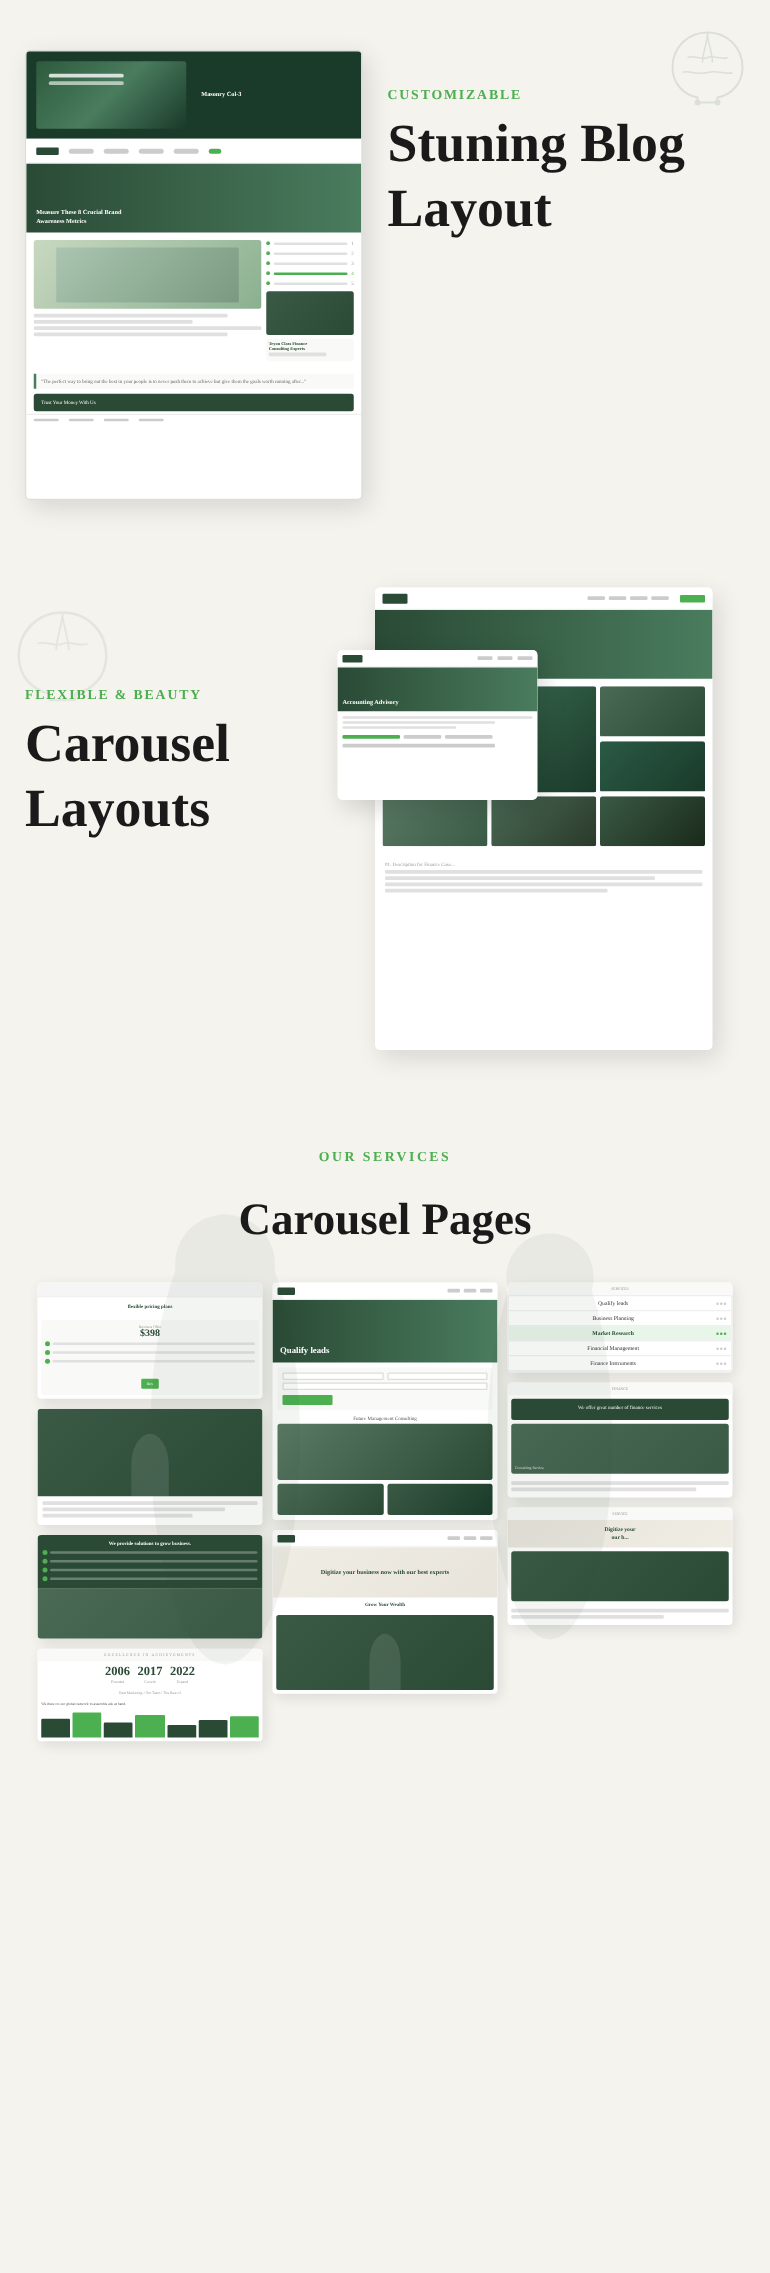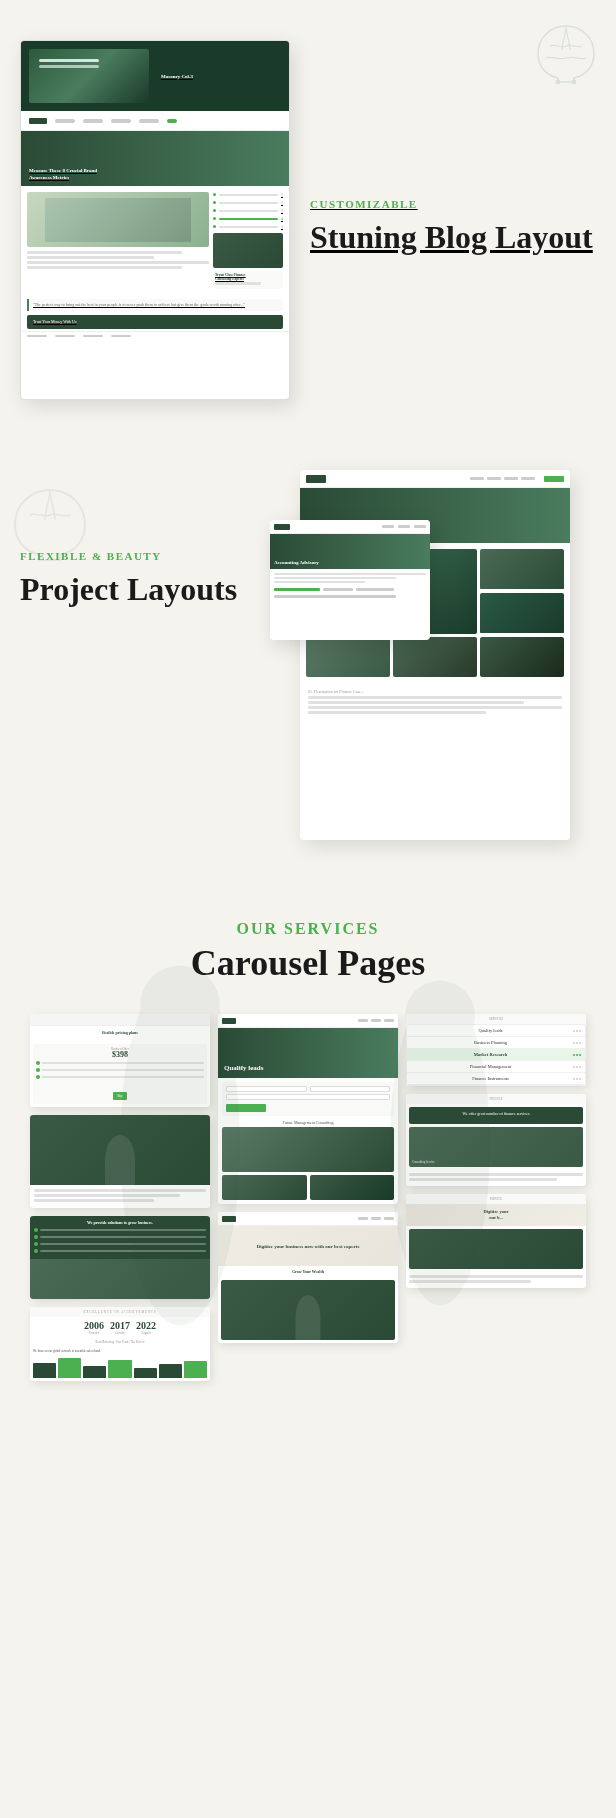--- a/index.html
+++ b/index.html
@@ -7,25 +7,24 @@
       width: 616px;
       min-height: 1818px;
       background-color: #f5f3ee;
       font-family: 'Georgia', serif;
       overflow-x: hidden;
     }
 
     
     .section-blog {
       display: flex;
-      align-items: center;
+      align-items: flex-start;
       padding: 40px 20px 40px 20px;
       gap: 20px;
       position: relative;
-      text-decoration: underline;
     }
 
     .blog-screenshot-wrapper {
       width: 270px;
       flex-shrink: 0;
       position: relative;
     }
 
     .blog-screenshot {
       width: 270px;
@@ -180,21 +179,21 @@
       font-size: 11px;
       font-weight: 700;
       color: #4caf50;
       letter-spacing: 1.5px;
       text-transform: uppercase;
       margin-bottom: 8px;
     }
 
     .section-title {
       font-family: 'Georgia', serif;
-      font-size: 32px;
+      font-size: 43px;
       font-weight: 700;
       color: #1a1a1a;
       line-height: 1.2;
       margin-bottom: 16px;
     }
 
     .section-desc {
       font-size: 13px;
       color: #666;
       line-height: 1.7;
@@ -390,26 +389,26 @@
       font-weight: 900;
       color: transparent;
       -webkit-text-stroke: 3px #2a4a35;
       line-height: 1;
       letter-spacing: -10px;
       margin-bottom: 10px;
       font-family: 'Arial Black', sans-serif;
     }
 
     .services-label {
-      font-size: 16px;
+      font-size: 11px;
       font-weight: 700;
       color: #4caf50;
       letter-spacing: 2px;
       text-transform: uppercase;
-      margin-bottom: 4px;
+      margin-bottom: 22px;
     }
 
     .services-title {
       font-size: 36px;
       font-weight: 700;
       color: #1a1a1a;
       margin-bottom: 30px;
     }
 
     
@@ -827,21 +826,21 @@
 <div class="section-project">
 
   <svg class="deco-brain-left" viewBox="0 0 100 100" fill="none">
     <path d="M50 20 C30 20 15 35 15 55 C15 70 25 82 40 85 L40 90 L60 90 L60 85 C75 82 85 70 85 55 C85 35 70 20 50 20Z" stroke="#4a7c5e" stroke-width="2" fill="none"></path>
     <path d="M50 20 C50 30 45 40 45 50 M50 20 C50 30 55 40 55 50" stroke="#4a7c5e" stroke-width="1.5" fill="none"></path>
     <path d="M30 45 C35 42 45 48 50 45 C55 42 65 48 70 45" stroke="#4a7c5e" stroke-width="1.5" fill="none"></path>
   </svg>
 
   <div class="project-info">
     <div class="label-tag">FLEXIBLE &amp; BEAUTY</div>
-    <div class="section-title">Project Layouts</div>
+    <div class="section-title">Carousel Layouts</div>
   </div>
 
   <div class="project-screenshots">
 
     <div class="project-screen-overlay">
       <div class="ov-nav">
         <div class="ov-logo"></div>
         <div style="display:flex;gap:4px;margin-left:auto;">
           <div style="width:12px;height:3px;background:#ccc;border-radius:1px;"></div>
           <div style="width:12px;height:3px;background:#ccc;border-radius:1px;"></div>

